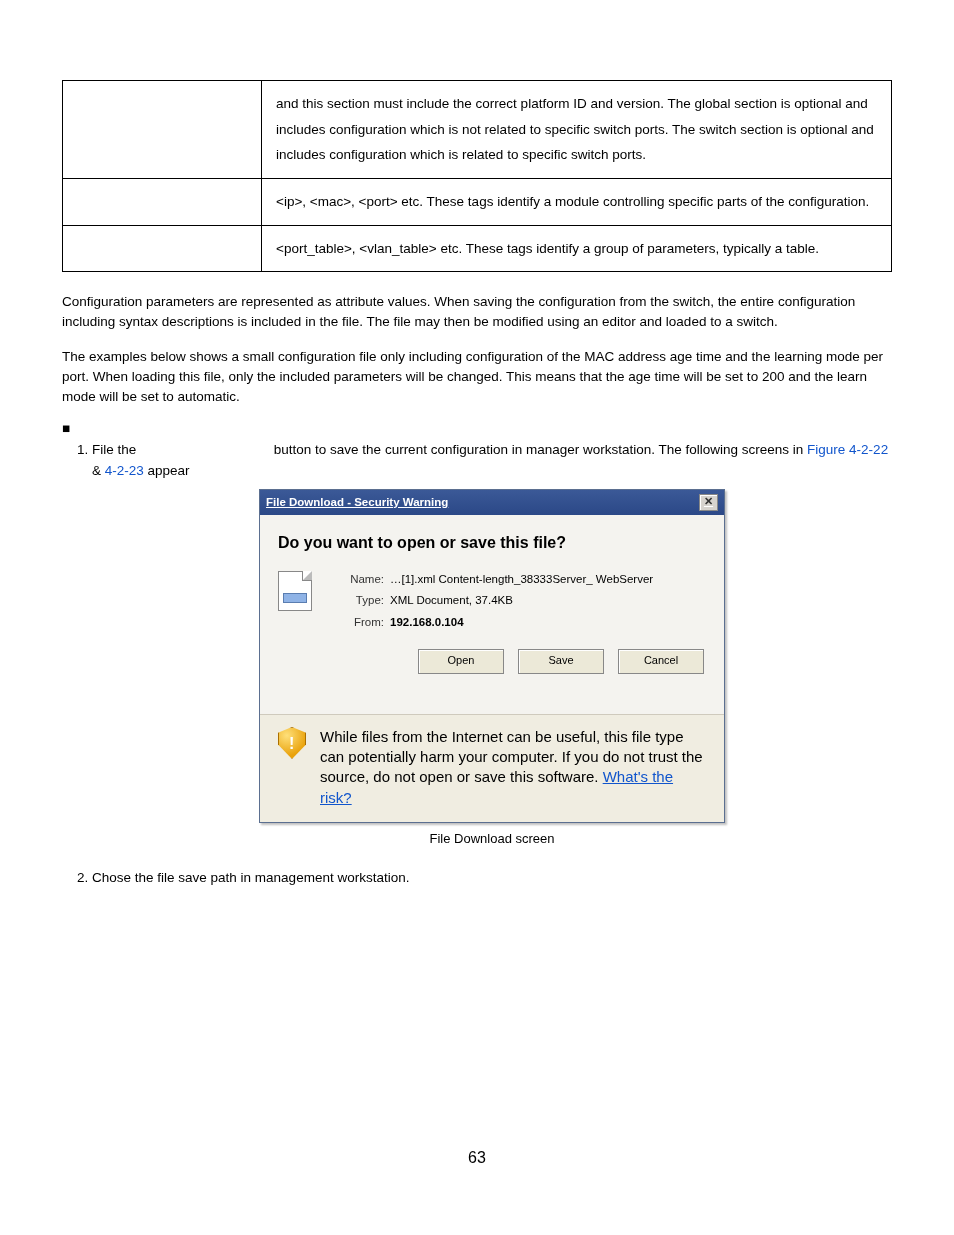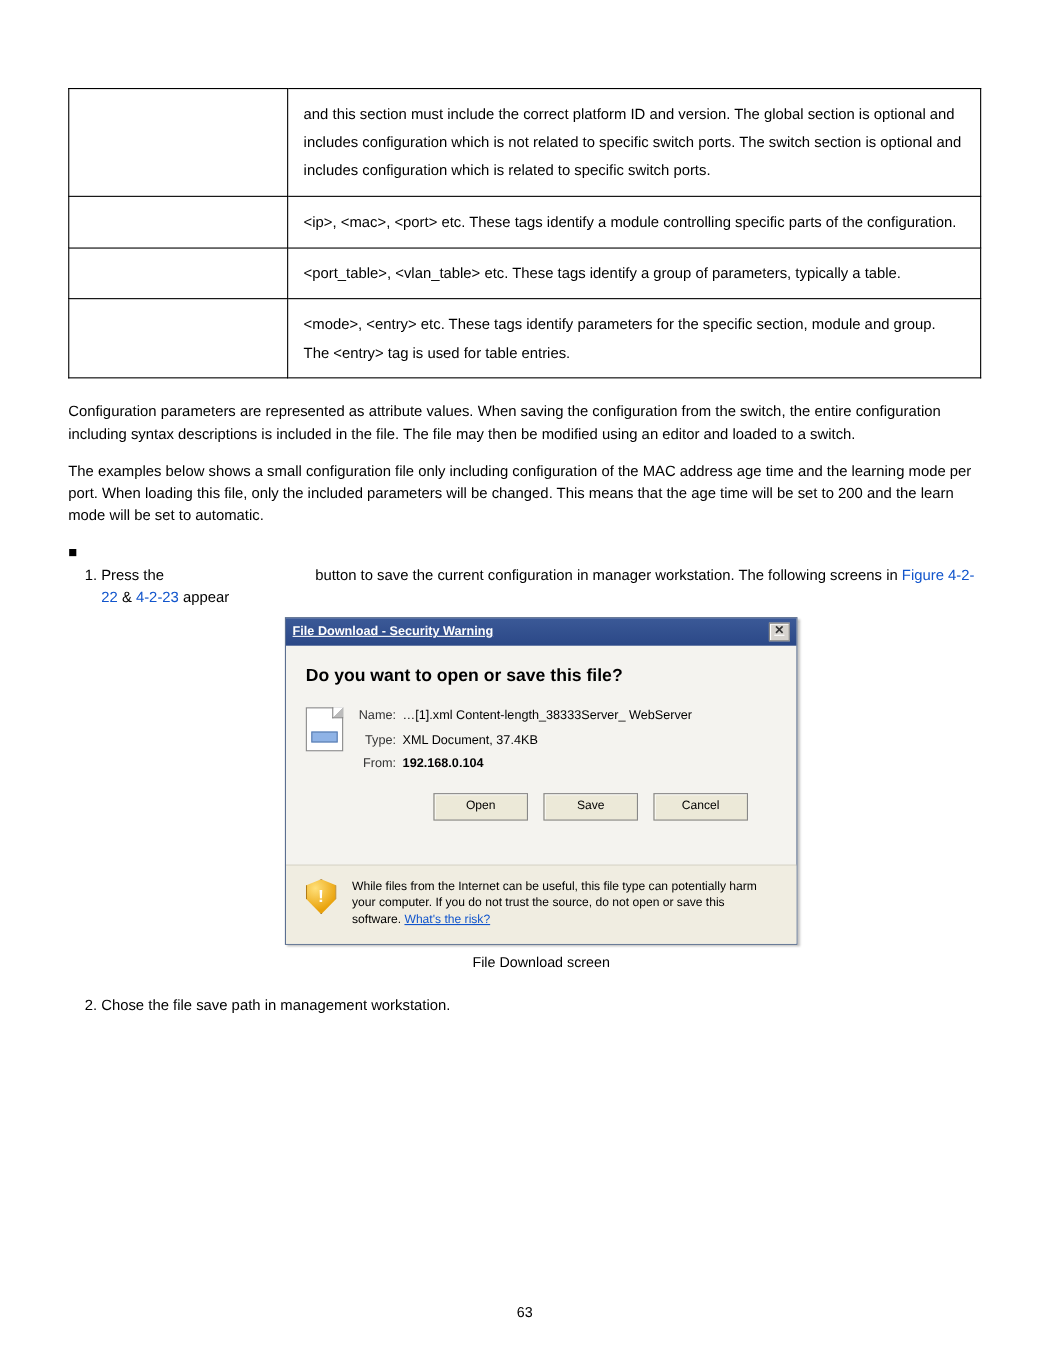--- a/index.html
+++ b/index.html
@@ -84,21 +84,21 @@
   .dlg-body {
     padding: 16px 18px 18px 18px;
   }
   .dlg-q {
     font-weight: bold;
     font-size: 16px;
     margin-bottom: 16px;
   }
   .dlg-main {
     display: flex;
-    gap: 4px;
+    gap: 28px;
   }
   .dlg-icon {
     width: 32px; height: 38px;
     border: 1px solid #888;
     background: #fff;
     position: relative;
     flex: none;
   }
   .dlg-icon::before{
     content:""; position:absolute; right:-1px; top:-1px;
@@ -141,31 +141,31 @@
   .warn-shield{
     position:absolute; inset:0;
     background: radial-gradient(circle at 30% 25%, #ffe07a, #e9a20b 70%);
     clip-path: polygon(50% 0,100% 18%,100% 55%,50% 100%,0 55%,0 18%);
     border:1px solid #aa6f00;
   }
   .warn-bang{
     position:absolute; left:11px; top:5px;
     font-weight:bold; color:#fff; font-size:16px;
   }
-  .dlg-warntxt { font-size: 11px; line-height: 1.35; }
+  .dlg-warntxt { font-size: 15px; line-height: 1.35; }
   .dlg-warntxt a { color: #1155cc; text-decoration: underline; }
   .caption {
     text-align: center;
     font-size: 13px;
     margin-top: 6px;
   }
   .pagenum {
     text-align: center;
     margin-top: 260px;
-    font-size: 13px;
+    font-size: 16px;
   }
 </style>
 </head>
 <body>
 
 <div class="page">
 
   <table class="desc">
     <tbody>
         <tr>
@@ -173,37 +173,33 @@
       <td>and this section must include the correct platform ID and version. The global section is optional and includes configuration which is not related to specific switch ports. The switch section is optional and includes configuration which is related to specific switch ports.</td>
     </tr>
     <tr>
       <td class="lcol"></td>
       <td>&lt;ip&gt;, &lt;mac&gt;, &lt;port&gt; etc. These tags identify a module controlling specific parts of the configuration.</td>
     </tr>
     <tr>
       <td class="lcol"></td>
       <td>&lt;port_table&gt;, &lt;vlan_table&gt; etc. These tags identify a group of parameters, typically a table.</td>
     </tr>
-    <tr>
-      <td class="lcol"></td>
-      <td>&lt;mode&gt;, &lt;entry&gt; etc. These tags identify parameters for the specific section, module and group. The &lt;entry&gt; tag is used for table entries.</td>
-    </tr>
   </tbody>
     </table>
 
   <p class="body">Configuration parameters are represented as attribute values. When saving the configuration from the switch, the entire configuration including syntax descriptions is included in the file. The file may then be modified using an editor and loaded to a switch.</p>
   <p class="body">The examples below shows a small configuration file only including configuration of the MAC address age time and the learning mode per port. When loading this file, only the included parameters will be changed. This means that the age time will be set to 200 and the learn mode will be set to automatic.</p>
 
   <div>
     <span class="bullet">■</span>
   </div>
 
   <ol class="steps">
     <li>
-      <span>Press the </span>
+      <span>File the </span>
       <span style="display:inline-block;width:130px"></span>
       <span> button to save the current configuration in manager workstation. The following screens in </span>
       <a class="xref">Figure 4-2-22</a>
       <span> &amp; </span>
       <a class="xref">4-2-23</a>
       <span> appear</span>
 
       <div class="figwrap">
         <div class="dialog">
           <div class="dlg-title">

